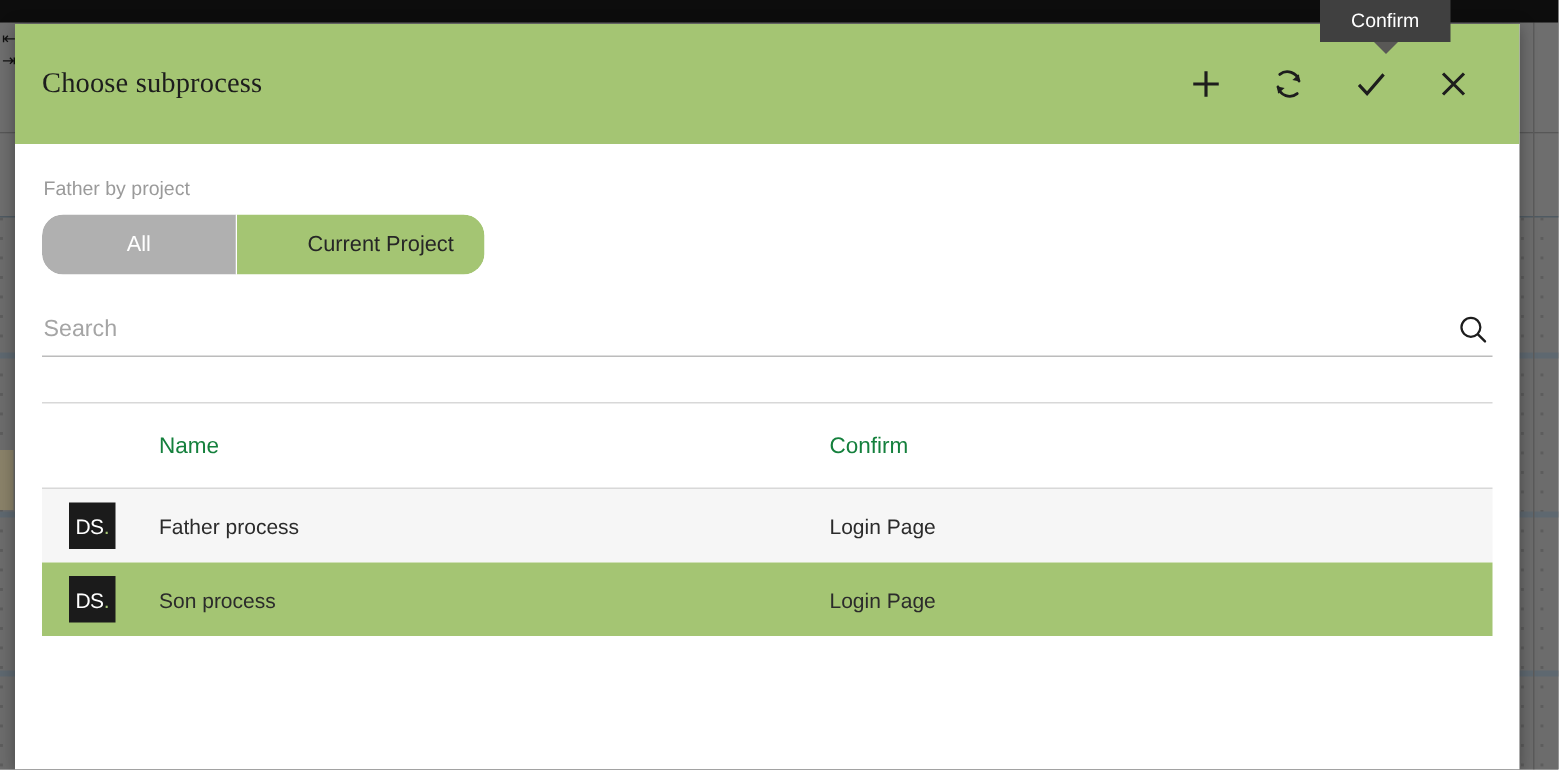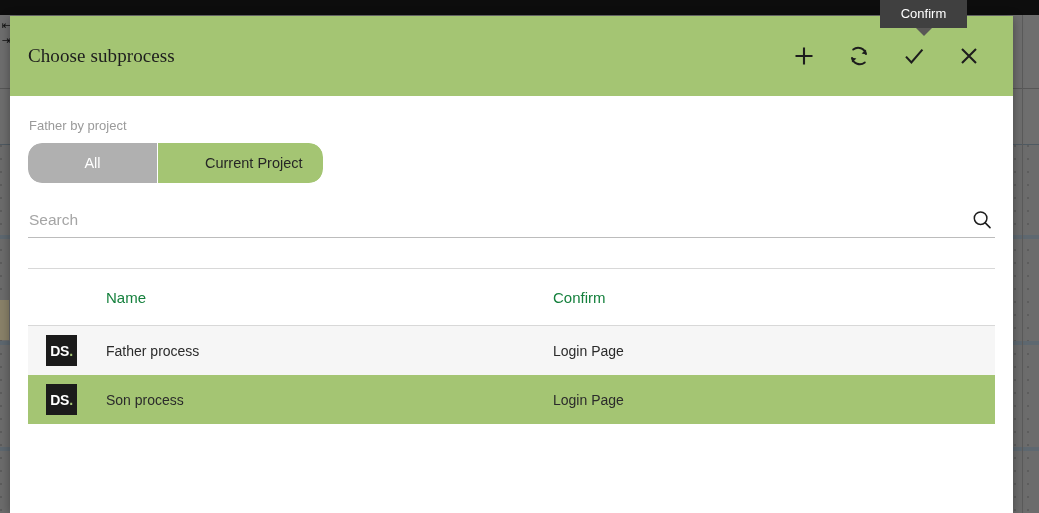--- a/index.html
+++ b/index.html
@@ -238,21 +238,21 @@
   }
   .table-row.alt      { background: #f6f6f6; }
   .table-row.selected { background: #a4c573; }
 
   .ds-badge {
     width: 31px;
     height: 31px;
     background: #1b1b1b;
     color: #ffffff;
     font-size: 14px;
-    font-weight: bold;
+    font-weight: normal;
     display: flex;
     align-items: center;
     justify-content: center;
     margin-left: 18px;
     letter-spacing: -0.3px;
     font-family: "Liberation Sans", sans-serif;
   }
   .ds-badge .dot { color: #a4c573; }
   .td {
     font-size: 14px;

